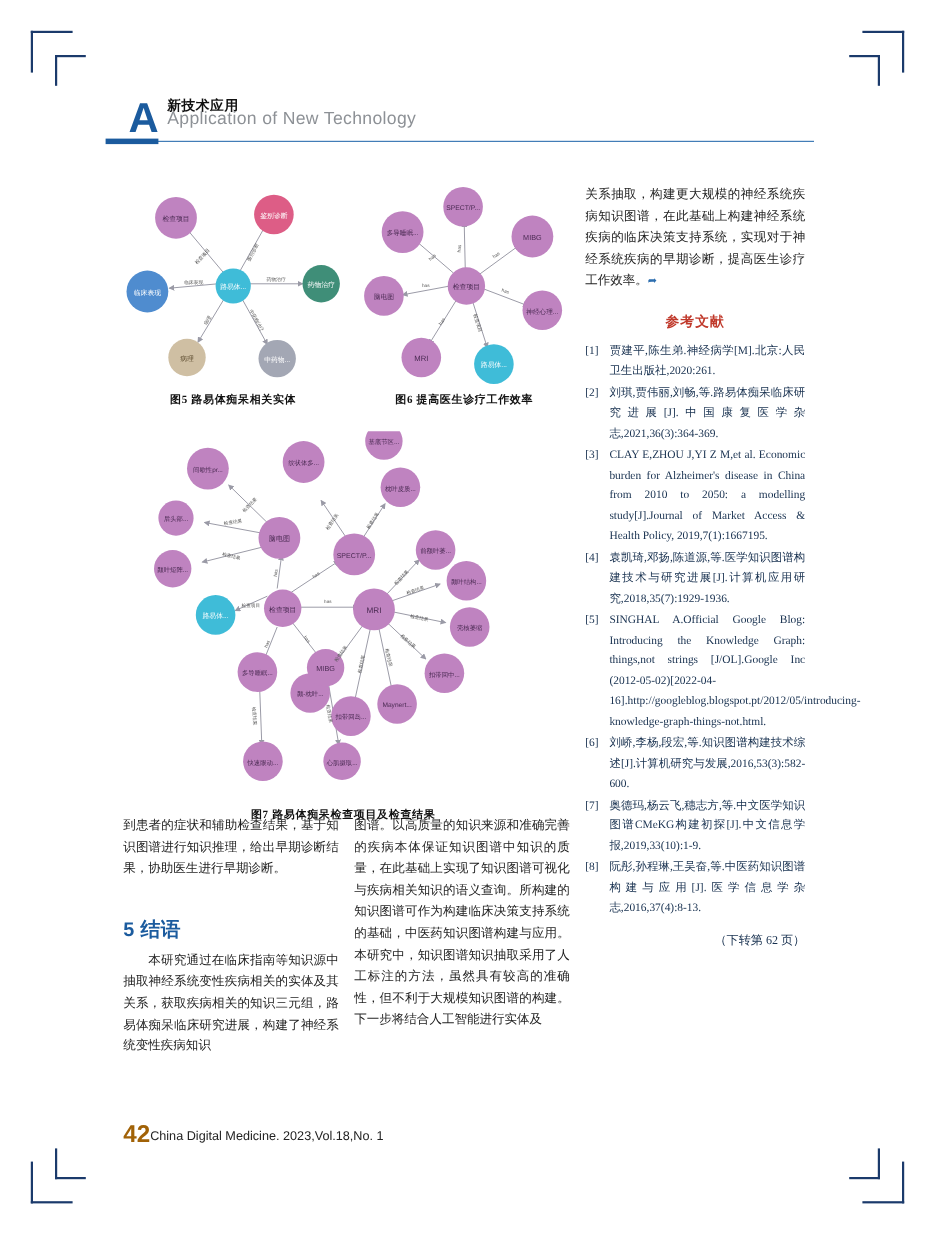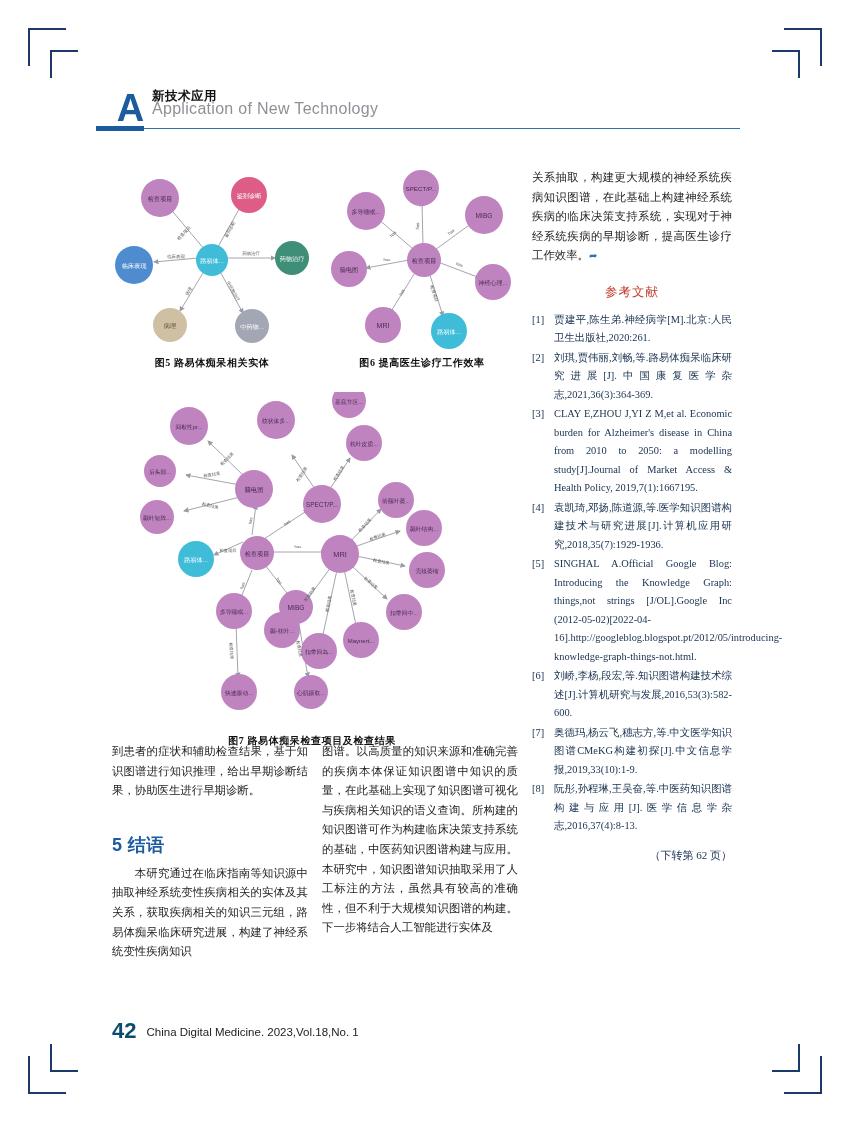--- a/index.html
+++ b/index.html
@@ -58,21 +58,21 @@
   .col-left{left:112px;top:742px;width:196px;}
   .col-mid{left:322px;top:742px;width:196px;}
   .col-right{left:532px;top:168px;width:200px;}
 
   .sec-head{font-family:"Liberation Sans",sans-serif;font-weight:bold;
     font-size:18px;color:#1b5b9e;margin:29px 0 3px 0;letter-spacing:.4px;}
 
   .endmark{color:#2e6fb0;font-size:10px;}
 
   
-  .ref-title{text-align:center;color:#c0392b;font-weight:normal;font-size:12.5px;
+  .ref-title{text-align:center;color:#c0392b;font-weight:bold;font-size:12.5px;
     letter-spacing:1px;margin:16px 0 7px 0;}
   .ref{font-size:10.4px;line-height:1.78;color:#17304f;
        padding-left:22px;text-indent:-22px;margin:0 0 1px 0;
        text-align:justify;}
   .ref .num{display:inline-block;width:22px;text-indent:0;}
   .contd{text-align:right;font-size:11px;color:#17304f;margin-top:10px;}
 
   
   .figwrap{position:absolute;}
   .figcap{position:absolute;text-align:center;font-weight:bold;font-size:10px;
@@ -82,23 +82,23 @@
   .fig7{left:112px;top:392px;width:400px;height:320px;}
   .cap5{left:112px;top:356px;width:200px;}
   .cap6{left:322px;top:356px;width:200px;}
   .cap7{left:112px;top:734px;width:400px;}
 
   svg text{font-family:"Liberation Sans",sans-serif;}
 
   
   .footer{position:absolute;left:112px;bottom:78px;}
   .pagenum{font-family:"Liberation Sans",sans-serif;font-weight:bold;
-    font-size:22px;color:#0c4a6e;display:inline-block;vertical-align:-2px;}
+    font-size:22px;color:#a16207;display:inline-block;vertical-align:-2px;}
   .journal{font-family:"Liberation Sans",sans-serif;font-size:11.5px;color:#222;
-    display:inline-block;margin-left:10px;}
+    display:inline-block;}
 </style>
 </head>
 <body>
 
 <div class="page">
 
   <div class="crop tl">
       <i></i>
       <i></i>
       <i></i>

